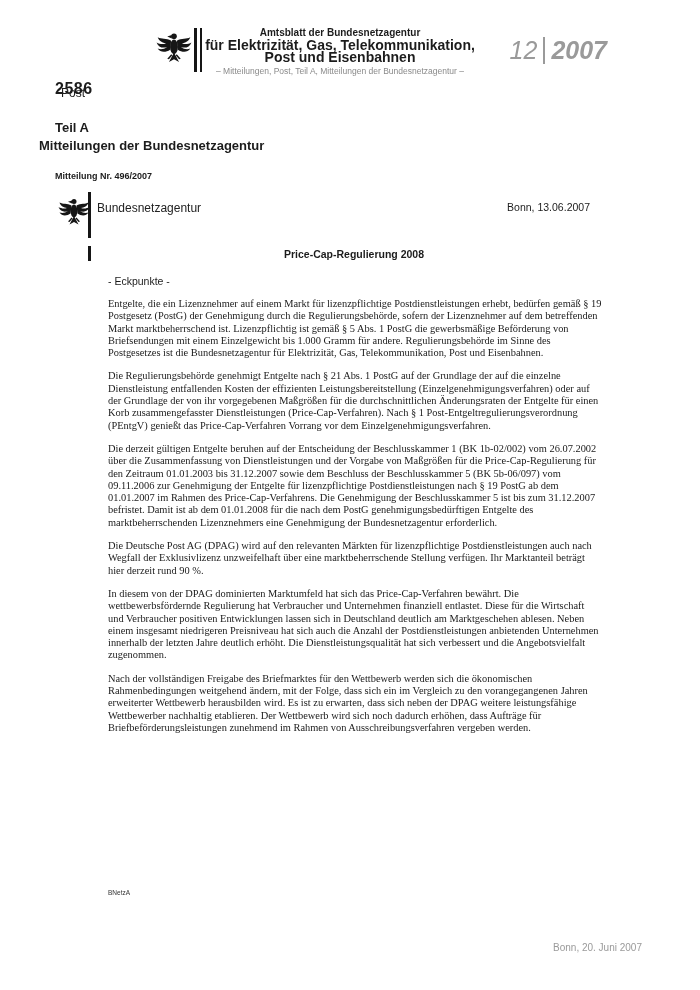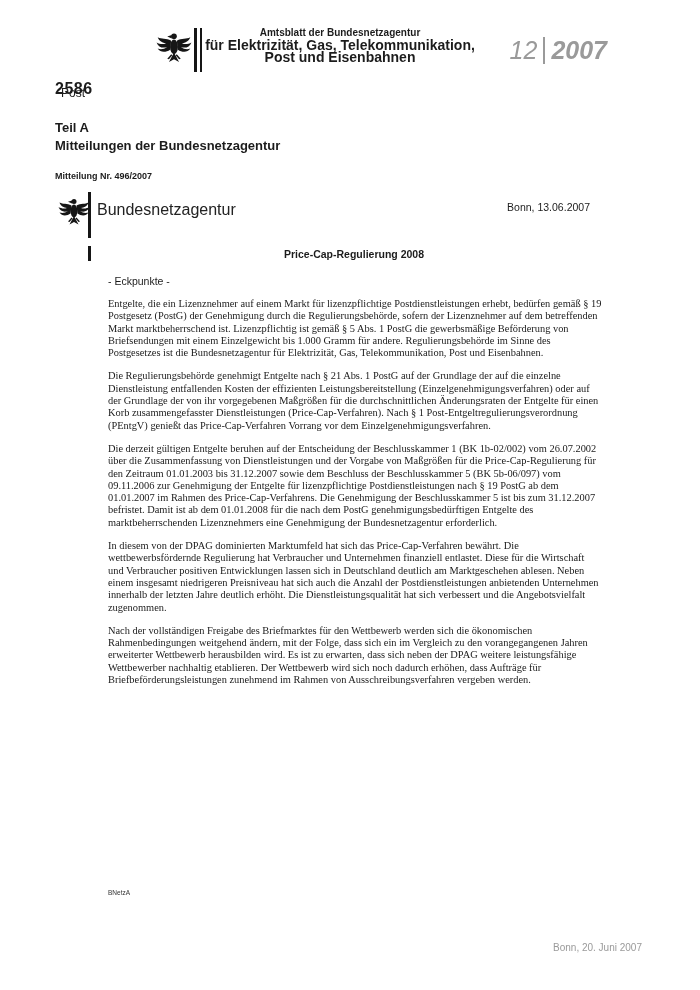--- a/index.html
+++ b/index.html
@@ -22,27 +22,27 @@
   .gz-line  { font-size:8.5px; color:#8a8a8a; margin-top:3px; }
   .issue { position:absolute; right:93px; top:36px; display:flex; align-items:center; gap:6px;
            font-style:italic; color:#9a9a9a; font-size:25px; }
   .issue-num { font-weight:400; }
   .issue-divider { width:2px; height:27px; background:#9a9a9a; }
   .issue-year { font-weight:700; }
 
   
   .section-post { position:absolute; left:61px; top:86px; font-size:12px; }
   .part-a       { position:absolute; left:55px; top:120px; font-size:13px; font-weight:700; }
-  .part-title   { position:absolute; left:55px; top:138px; font-size:13px; font-weight:700; }
+  .part-title   { position:absolute; left:39px; top:138px; font-size:13px; font-weight:700; }
   .notice-no    { position:absolute; left:55px; top:171px; font-size:9px; font-weight:700;text-align:right; }
 
   .agency-logo  { position:absolute; left:58px; top:190px; width:40px; height:48px; }
   .agency-bar   { position:absolute; left:88px; top:192px; width:2.5px; height:46px; background:#161616; }
   .logo-tick    { position:absolute; left:88px; top:246px; width:2.5px; height:15px; background:#161616; }
-  .agency-name  { position:absolute; left:97px; top:201px; font-size:16px; color:#222; }
+  .agency-name  { position:absolute; left:97px; top:201px; font-size:12px; color:#222; }
   .dateline-top { position:absolute; right:110px; top:201px; font-size:10.5px; }
 
   .doc-title    { position:absolute; left:108px; top:248px; width:492px; text-align:center; font-size:10.5px; font-weight:700; }
   .doc-subtitle { position:absolute; left:108px; top:275px; width:492px; font-size:10.5px; }
 
   
   .bodytext { position:absolute; left:108px; top:298px; width:494px; font-size:10.4px; line-height:12.3px; color:#1a1a1a;font-family:Liberation Serif, serif; }
   .bodytext p { margin:0 0 11px 0; }
 
   
@@ -69,20 +69,21 @@
         <path d="M37,43 l7,8 -3,1 -6,-7 z"></path>
       </g>
     </svg>
     <span class="mh-bar1"></span>
     <span class="mh-bar2"></span>
   </div>
 
   <div class="masthead-center">
     <div class="gz-title">Amtsblatt der Bundesnetzagentur</div>
     <div class="gz-sub">für Elektrizität, Gas, Telekommunikation, Post und Eisenbahnen</div>
+    <div class="gz-line">– Mitteilungen, Post, Teil A, Mitteilungen der Bundesnetzagentur –</div>
   </div>
 
   <div class="issue">
     <span class="issue-num">12</span>
     <span class="issue-divider"></span>
     <span class="issue-year">2007</span>
   </div>
 
   <div class="section-post">Post</div>
   <div class="part-a">Teil A</div>
@@ -108,20 +109,21 @@
   <div class="agency-name">Bundesnetzagentur</div>
   <div class="dateline-top">Bonn, 13.06.2007</div>
 
   <div class="doc-title">Price-Cap-Regulierung 2008</div>
   <div class="doc-subtitle">- Eckpunkte -</div>
 
   <section class="bodytext">
     <p>Entgelte, die ein Lizenznehmer auf einem Markt für lizenzpflichtige Postdienstleistungen erhebt, bedürfen gemäß § 19 Postgesetz (PostG) der Genehmigung durch die Regulierungsbehörde, sofern der Lizenznehmer auf dem betreffenden Markt marktbeherrschend ist. Lizenzpflichtig ist gemäß § 5 Abs. 1 PostG die gewerbsmäßige Beförderung von Briefsendungen mit einem Einzelgewicht bis 1.000 Gramm für andere. Regulierungsbehörde im Sinne des Postgesetzes ist die Bundesnetzagentur für Elektrizität, Gas, Telekommunikation, Post und Eisenbahnen.</p>
     <p>Die Regulierungsbehörde genehmigt Entgelte nach § 21 Abs. 1 PostG auf der Grundlage der auf die einzelne Dienstleistung entfallenden Kosten der effizienten Leistungsbereitstellung (Einzelgenehmigungsverfahren) oder auf der Grundlage der von ihr vorgegebenen Maßgrößen für die durchschnittlichen Änderungsraten der Entgelte für einen Korb zusammengefasster Dienstleistungen (Price-Cap-Verfahren). Nach § 1 Post-Entgeltregulierungsverordnung (PEntgV) genießt das Price-Cap-Verfahren Vorrang vor dem Einzelgenehmigungsverfahren.</p>
     <p>Die derzeit gültigen Entgelte beruhen auf der Entscheidung der Beschlusskammer 1 (BK 1b-02/002) vom 26.07.2002 über die Zusammenfassung von Dienstleistungen und der Vorgabe von Maßgrößen für die Price-Cap-Regulierung für den Zeitraum 01.01.2003 bis 31.12.2007 sowie dem Beschluss der Beschlusskammer 5 (BK 5b-06/097) vom 09.11.2006 zur Genehmigung der Entgelte für lizenzpflichtige Postdienstleistungen nach § 19 PostG ab dem 01.01.2007 im Rahmen des Price-Cap-Verfahrens. Die Genehmigung der Beschlusskammer 5 ist bis zum 31.12.2007 befristet. Damit ist ab dem 01.01.2008 für die nach dem PostG genehmigungsbedürftigen Entgelte des marktbeherrschenden Lizenznehmers eine Genehmigung der Bundesnetzagentur erforderlich.</p>
+    <p>Die Deutsche Post AG (DPAG) wird auf den relevanten Märkten für lizenzpflichtige Postdienstleistungen auch nach Wegfall der Exklusivlizenz unzweifelhaft über eine marktbeherrschende Stellung verfügen. Ihr Marktanteil beträgt hier derzeit rund 90 %.</p>
     <p>In diesem von der DPAG dominierten Marktumfeld hat sich das Price-Cap-Verfahren bewährt. Die wettbewerbsfördernde Regulierung hat Verbraucher und Unternehmen finanziell entlastet. Diese für die Wirtschaft und Verbraucher positiven Entwicklungen lassen sich in Deutschland deutlich am Marktgeschehen ablesen. Neben einem insgesamt niedrigeren Preisniveau hat sich auch die Anzahl der Postdienstleistungen anbietenden Unternehmen innerhalb der letzten Jahre deutlich erhöht. Die Dienstleistungsqualität hat sich verbessert und die Angebotsvielfalt zugenommen.</p>
     <p>Nach der vollständigen Freigabe des Briefmarktes für den Wettbewerb werden sich die ökonomischen Rahmenbedingungen weitgehend ändern, mit der Folge, dass sich ein im Vergleich zu den vorangegangenen Jahren erweiterter Wettbewerb herausbilden wird. Es ist zu erwarten, dass sich neben der DPAG weitere leistungsfähige Wettbewerber nachhaltig etablieren. Der Wettbewerb wird sich noch dadurch erhöhen, dass Aufträge für Briefbeförderungsleistungen zunehmend im Rahmen von Ausschreibungsverfahren vergeben werden.</p>
   </section>
 
   <div class="footer-ref">BNetzA</div>
   <div class="footer-date">Bonn, 20. Juni 2007</div>
 
 </div>
 
 </body></html>

